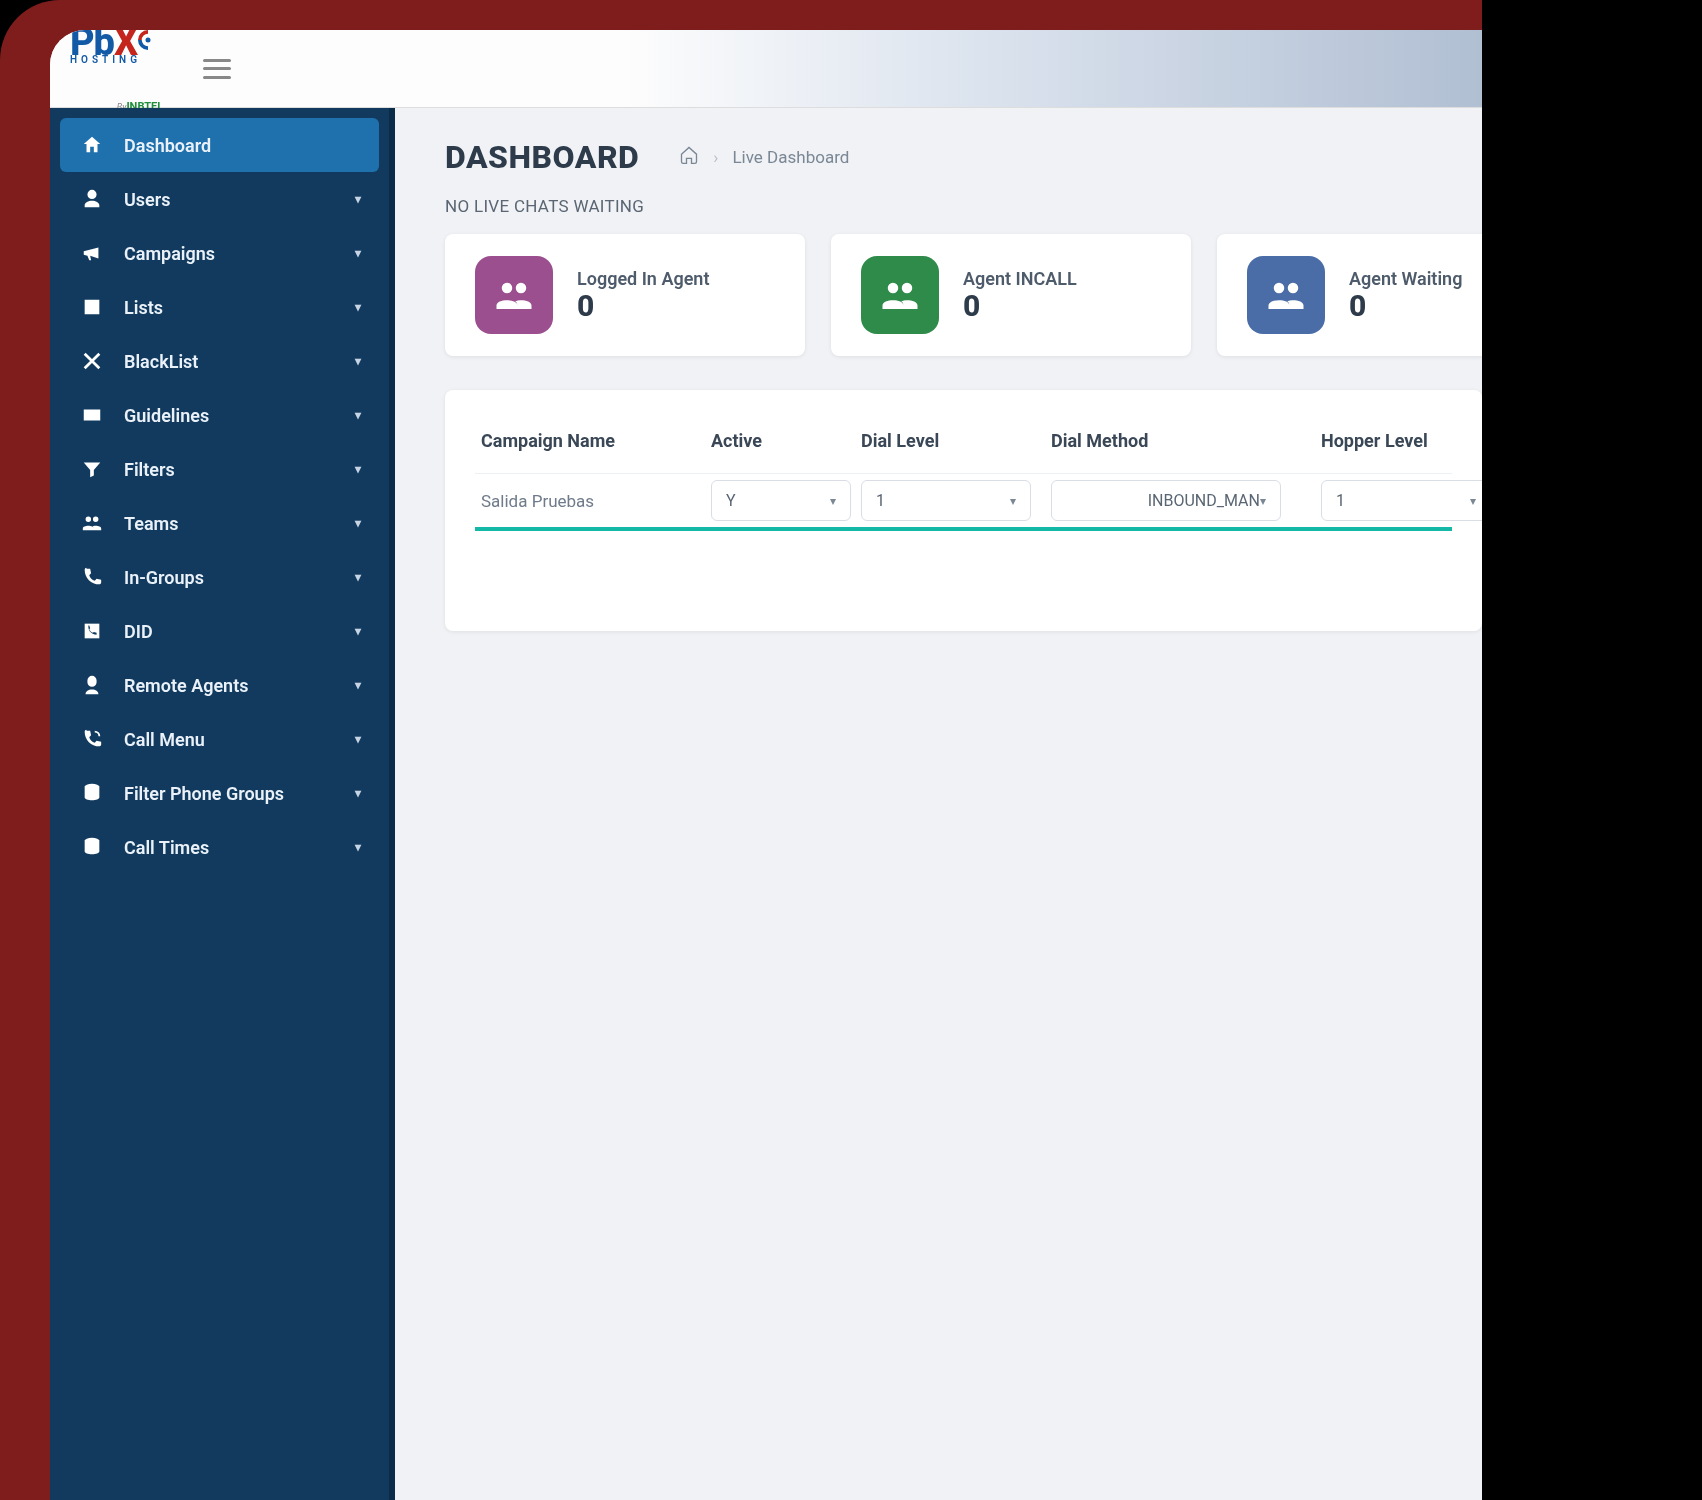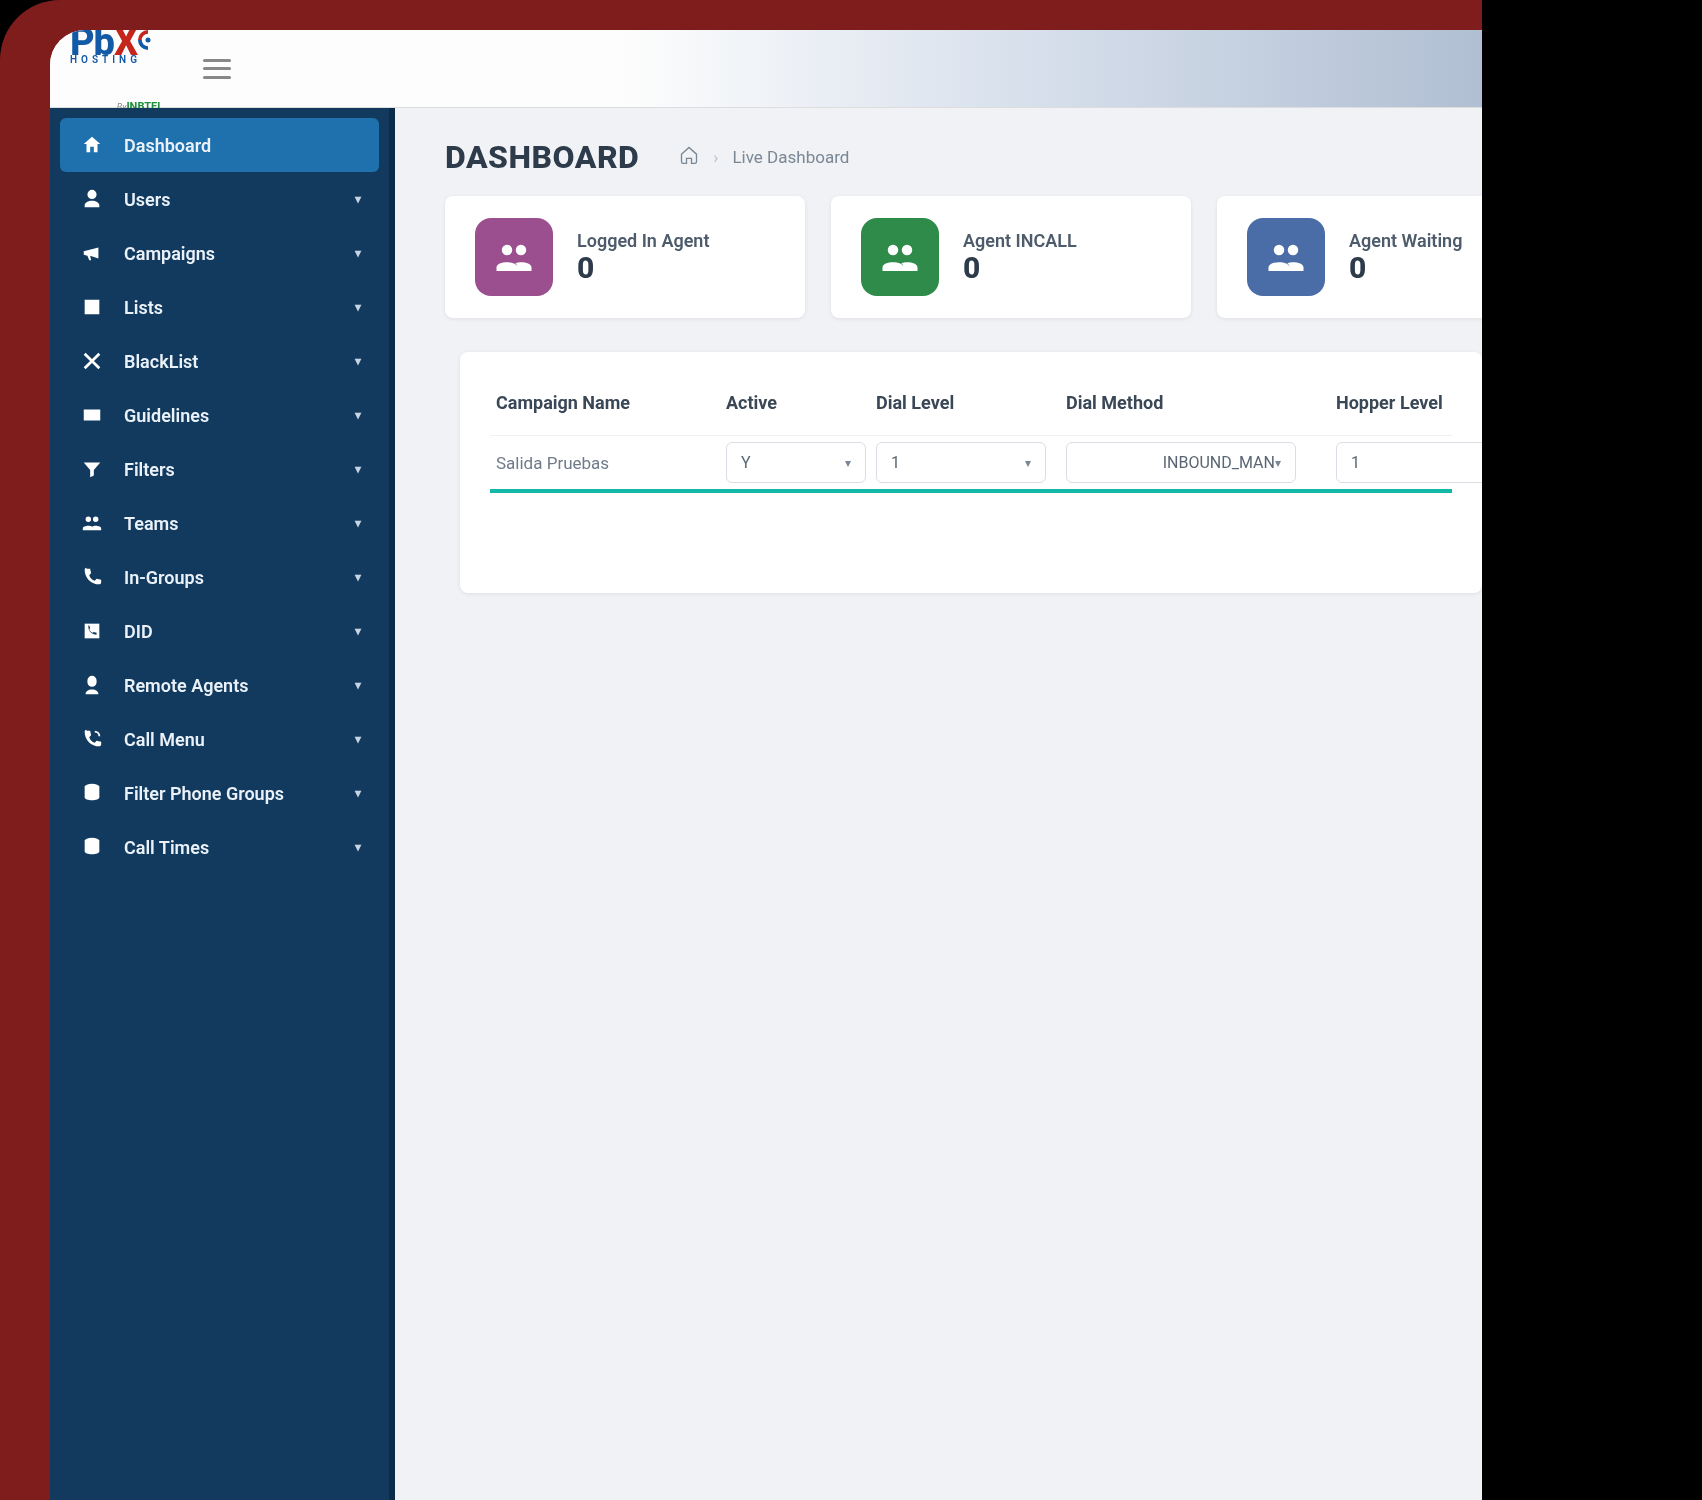--- a/index.html
+++ b/index.html
@@ -163,21 +163,21 @@
   }
   .tile svg { fill:#fff; }
   .c1 { background:#9b4f8f; }
   .c2 { background:#2e8b4a; }
   .c3 { background:#4a6da7; }
   .card .meta .lbl { color:#4e5b6b; font-size:18px; font-weight:600; }
   .card .meta .val { color:#2d3b4b; font-size:30px; font-weight:800; line-height:1.1; }
 
   .panel {
     background:#fff; border-radius:8px; box-shadow:0 1px 4px rgba(0,0,0,0.08);
-    margin-top: 34px; padding: 30px 30px 100px 30px; margin-left: 15px;
+    margin-top: 34px; padding: 30px 30px 100px 30px;
   }
   .tbl-head, .tbl-row { display:grid; grid-template-columns: 220px 140px 180px 260px 180px; gap: 10px; align-items:center; }
   .tbl-head { color:#3a4756; font-weight:700; font-size:18px; padding: 10px 6px 22px 6px; }
   .tbl-row { color:#6f7b8a; font-size:17px; padding: 6px 6px; border-top:1px solid #eef1f4; border-bottom:4px solid #14b8a6;}
   .sel {
     display:flex; align-items:center; justify-content:space-between;
     border:1px solid #d9dee5; border-radius:6px; padding:10px 14px;
     color:#5a6673; font-size:16px; background:#fff; cursor:pointer;
     max-width: 170px;
   }
@@ -364,20 +364,21 @@
           <div class="page-title">DASHBOARD</div>
           <div class="breadcrumb">
             <span><svg width="20" height="20" viewBox="0 0 24 24" fill="none" stroke="#7a8795" stroke-width="1.6">
                   <path d="M3 11l9-8 9 8v9a2 2 0 0 1-2 2h-4v-6h-6v6H5a2 2 0 0 1-2-2z"></path>
                 </svg></span>
             <span class="chev">›</span>
             <span>Live Dashboard</span>
           </div>
         </div>
 
+        <div class="status-line">NO LIVE CHATS WAITING</div>
 
         <div class="cards">
           <div class="card">
             <div class="tile c1">
               <svg width="42" height="42" viewBox="0 0 24 24">
                   <path d="M8 11a3 3 0 1 0-3-3 3 3 0 0 0 3 3zm8 0a3 3 0 1 0-3-3 3 3 0 0 0 3 3zM2 20v-2c0-2 3-3 6-3s6 1 6 3v2zm12 0v-2c0-1-.5-1.8-1.3-2.4C14 15 16 15 16 15c3 0 6 1 6 3v2z"></path>
                 </svg>
             </div>
             <div class="meta">
               <div class="lbl">Logged In Agent</div>

